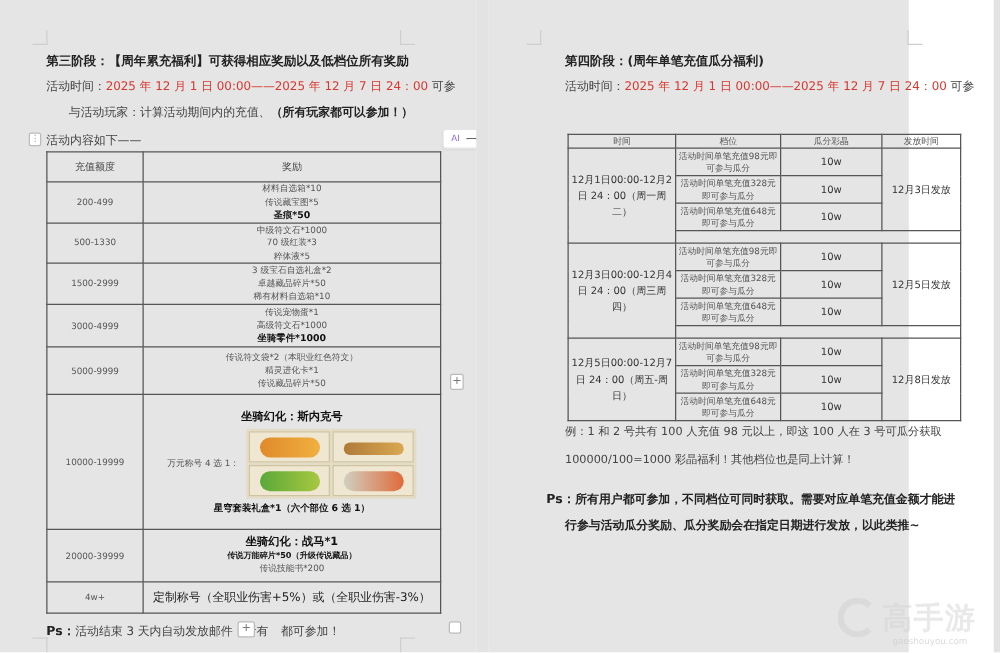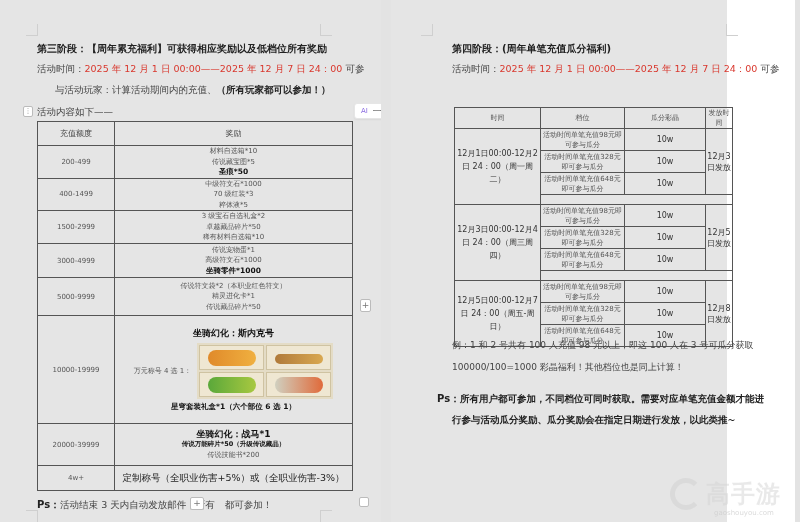--- a/index.html
+++ b/index.html
@@ -39,21 +39,21 @@
   .t1 .rw div { line-height: 10.5px; }
   .t1 .b { font-weight: bold; color: #111; font-size: 7.5px; }
   .t1 .big { font-weight: bold; color: #111; font-size: 9px; }
   .t1 .bigger { font-size: 9.5px; color: #222; }
 
   .img-grid { display: inline-grid; grid-template-columns: 65px 65px; grid-gap: 2px; padding: 2px; background: #e4dcc6; vertical-align: middle; }
   .img-tile { height: 25px; border: 1px solid #cfc3a2; background: #efe7d2; position: relative; overflow: hidden; }
   .img-tile .blob { position: absolute; left: 8px; top: 4px; width: 48px; height: 16px; border-radius: 8px; }
   .reward-row { display: flex; align-items: center; justify-content: center; gap: 6px; margin: 3px 0; }
 
-  .t2 { left: 454px; top: 107px; width: 279px; font-size: 7px; color: #555; }
+  .t2 { left: 454px; top: 107px; width: 315px; font-size: 7px; color: #555; }
   .t2 td, .t2 th { border-color: #555; }
   .t2 th { height: 11px; font-size: 7px; color: #555; }
   .t2 .tier { line-height: 10px; height: 22px; font-size: 7px; }
   .t2 .amt { font-size: 8px; color: #333; }
   .t2 .time { font-size: 8px; line-height: 13px; color: #333; }
   .t2 .send { font-size: 8px; color: #333; }
   .t2 .spacer td { height: 10px; }
 
   .plus-btn { position: absolute; width: 11px; height: 13px; border: 1px solid #bbb; border-radius: 2px; background: #fff; font-size: 9px; color: #777; text-align: center; line-height: 11px; }
   .resize-icon { position: absolute; left: 359px; top: 497px; width: 10px; height: 10px; border: 1px solid #bbb; border-radius: 2px; background: #fff; }
@@ -94,21 +94,21 @@
     <tbody>
       <tr style="height:32px;">
         <td>200-499</td>
         <td class="rw">
           <div>材料自选箱*10</div>
           <div>传说藏宝图*5</div>
           <div class="b">圣痕*50</div>
         </td>
       </tr>
       <tr style="height:32px;">
-        <td>400-1499</td>
+        <td>500-1330</td>
         <td class="rw">
           <div>中级符文石*1000</div>
           <div>70 级红装*3</div>
           <div>粹体液*5</div>
         </td>
       </tr>
       <tr style="height:33px;">
         <td>1500-2999</td>
         <td class="rw">
           <div>3 级宝石自选礼盒*2</div>

